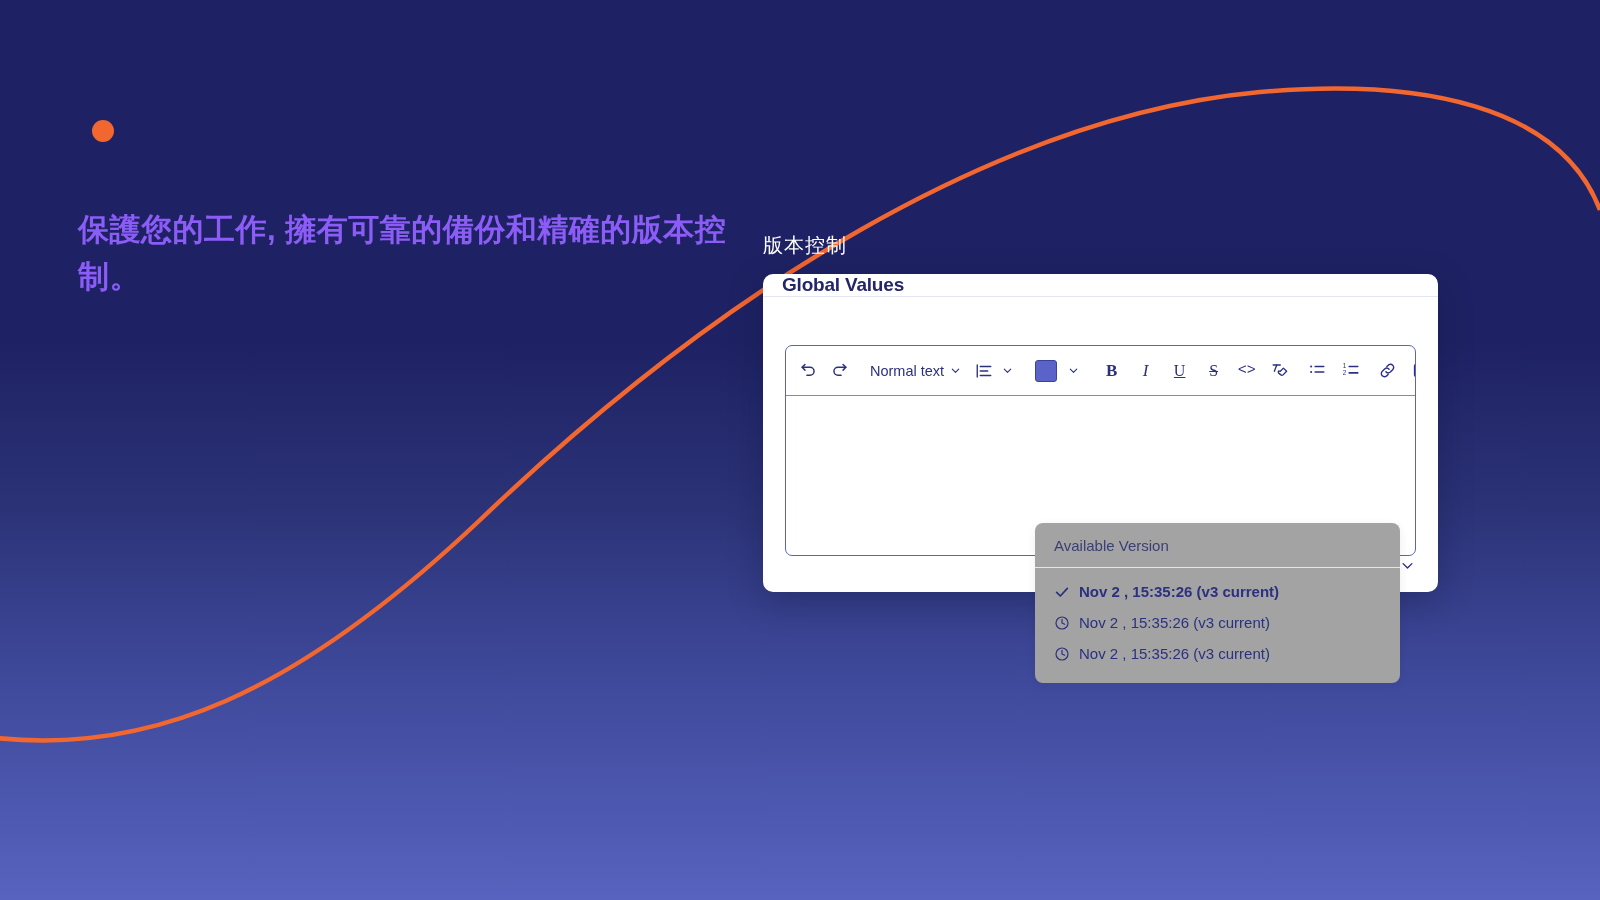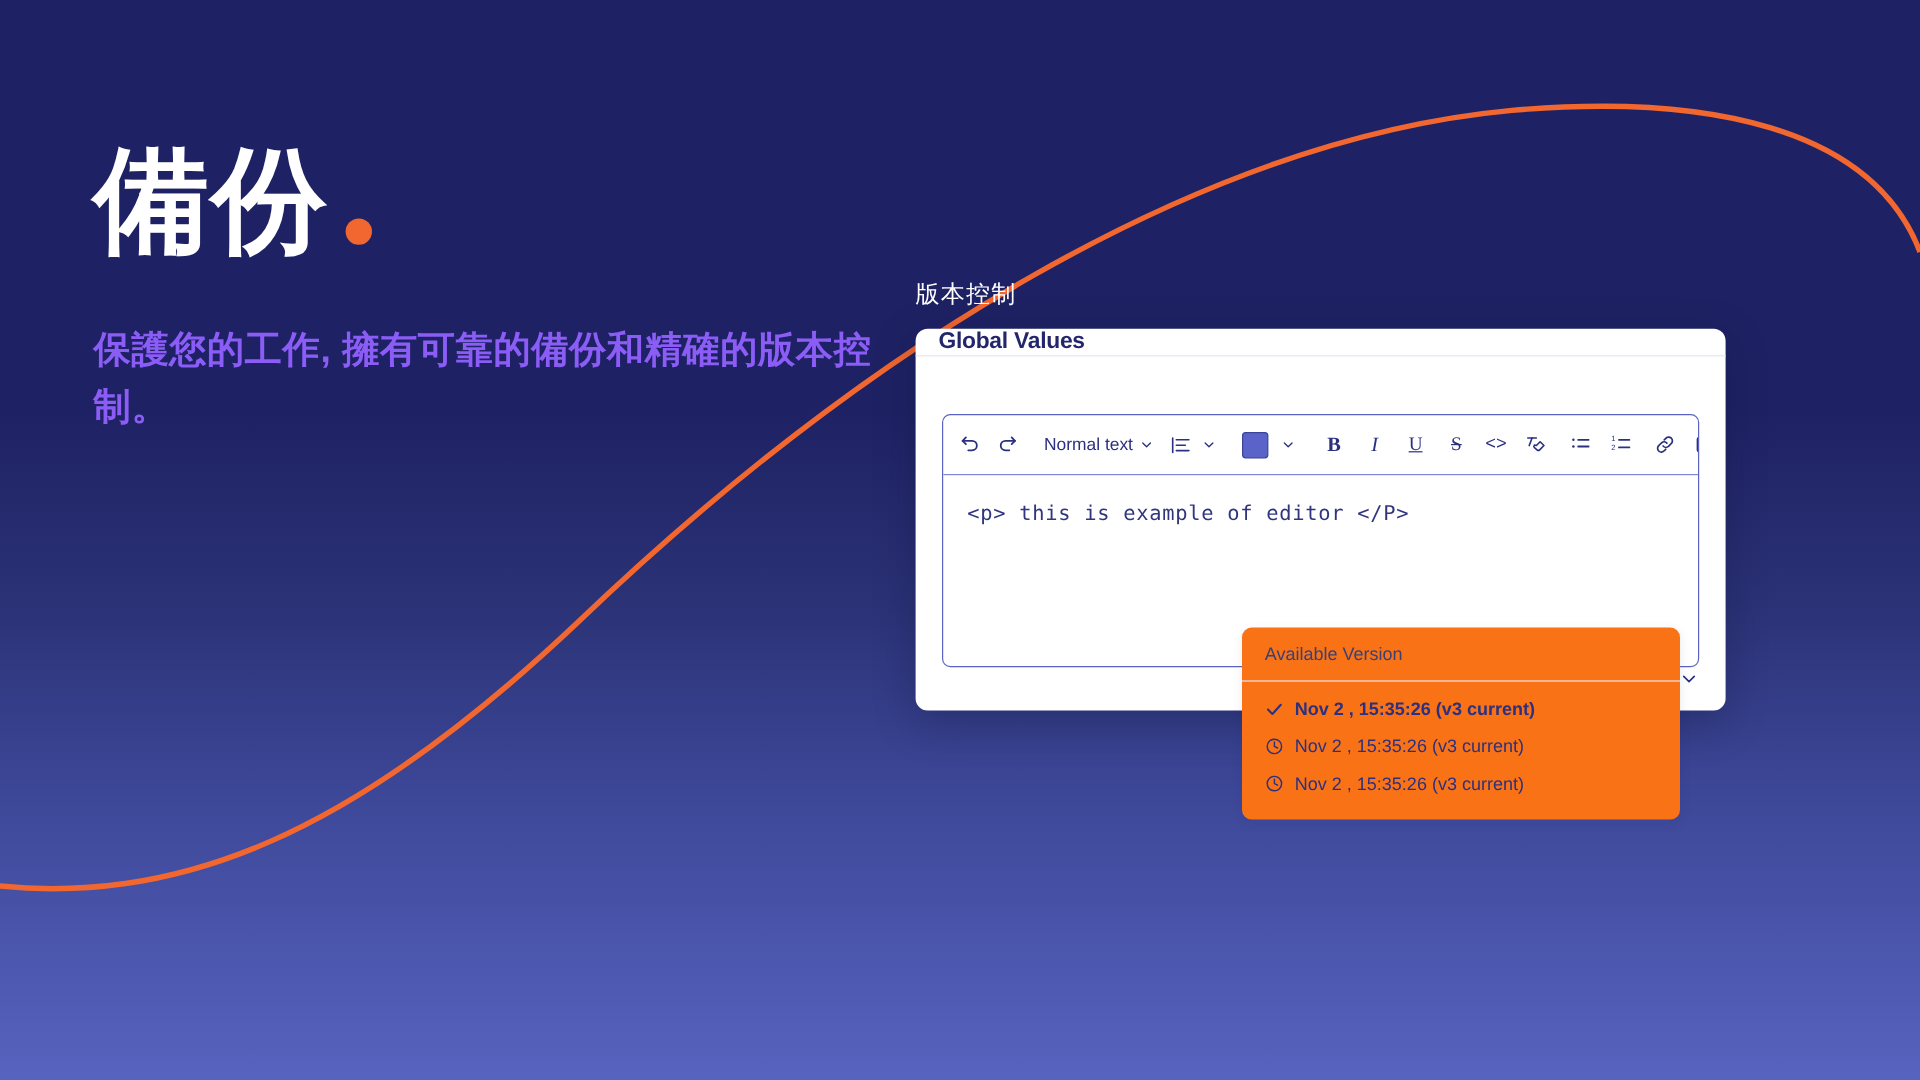--- a/index.html
+++ b/index.html
@@ -81,30 +81,30 @@
   .tb-mono   { font-size:15px; font-family:"Liberation Mono",monospace; }
 
   .editor-content {
     flex:1; padding:22px 20px; font-family:"DejaVu Sans Mono","Liberation Mono",monospace;
     font-size:17px; color:#30357d; letter-spacing:.6px;
   }
 
   
   .dropdown {
     position:absolute; left:272px; top:226px; width:365px;
-    background:#f97316; border-radius:8px; overflow:hidden;
+    background:#a3a3a3; border-radius:8px; overflow:hidden;
     box-shadow:0 2px 10px rgba(20,24,70,.07);
   }
   .dd-header {
     padding:14px 19px 13px 19px; font-size:15px; color:#3b3f73;
     border-bottom:1px solid #e4e4ec;
   }
   .dd-list { padding:8px 0 14px 0; }
   .dd-item {
-    display:flex; align-items:flex-start; gap:9px;
+    display:flex; align-items:flex-end; gap:9px;
     padding:7px 19px; font-size:15px; color:#2b3080; cursor:pointer;
   }
   .dd-item.current { font-weight:700; }
   .dd-ico { width:16px; height:16px; flex:0 0 auto; }
 
   
   .card-footer {
     display:flex; align-items:center; justify-content:flex-end; gap:9px;
     padding:0 23px 20px 0; color:#2b3080;
   }
@@ -114,21 +114,20 @@
 <body>
 
 <div class="arc-layer">
   <svg width="1600" height="900" viewBox="0 0 1600 900">
     <path d="M 1600 210 C 1560 105 1420 78 1260 92 C 1000 116 720 290 480 520 C 300 690 150 760 -20 736" fill="none" stroke="#f2672f" stroke-width="4.5"></path>
   </svg>
 </div>
 
 <div class="hero">
   <div class="hero-title">
-    <span>備份</span>
     <span class="hero-dot"></span>
   </div>
   <div class="hero-sub">保護您的工作, 擁有可靠的備份和精確的版本控制。</div>
 </div>
 
 <div class="card-caption">版本控制</div>
 
 <div class="card">
 
   <div class="card-header">
@@ -225,21 +224,20 @@
         <div class="tb-btn" style="margin-left:9px;">
           <svg width="19" height="19" viewBox="0 0 24 24" fill="none" stroke="currentColor" stroke-width="1.7" stroke-linecap="round" stroke-linejoin="round">
             <rect x="3.2" y="4.5" width="17.6" height="15" rx="2"></rect>
             <circle cx="8.5" cy="9.5" r="1.3"></circle>
               <path d="M4 17l5-5 4 4 3-2.5 4 3.5"></path>
           </svg>
         </div>
 
       </div>
 
-      <div class="editor-content">&lt;p&gt; this is example of editor &lt;/P&gt;</div>
 
     </div>
 
     <div class="dropdown">
       <div class="dd-header">Available Version</div>
       <div class="dd-list">
 
         <div class="dd-item current">
           <svg class="dd-ico" viewBox="0 0 24 24" fill="none" stroke="currentColor" stroke-width="2.6" stroke-linecap="round" stroke-linejoin="round">
               <polyline points="4 12.5 9.5 18 20 6.5"></polyline>

